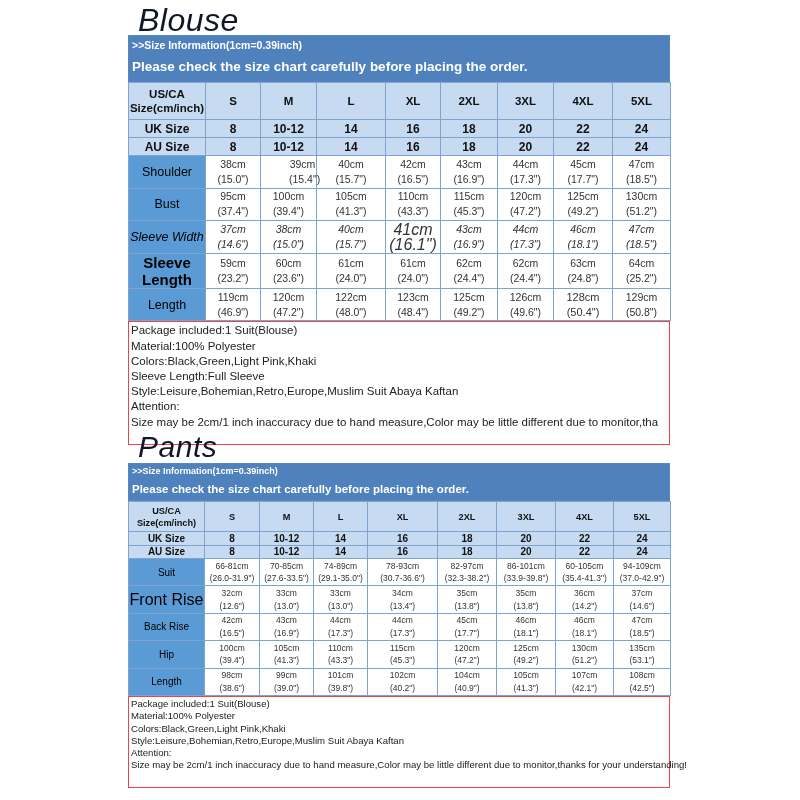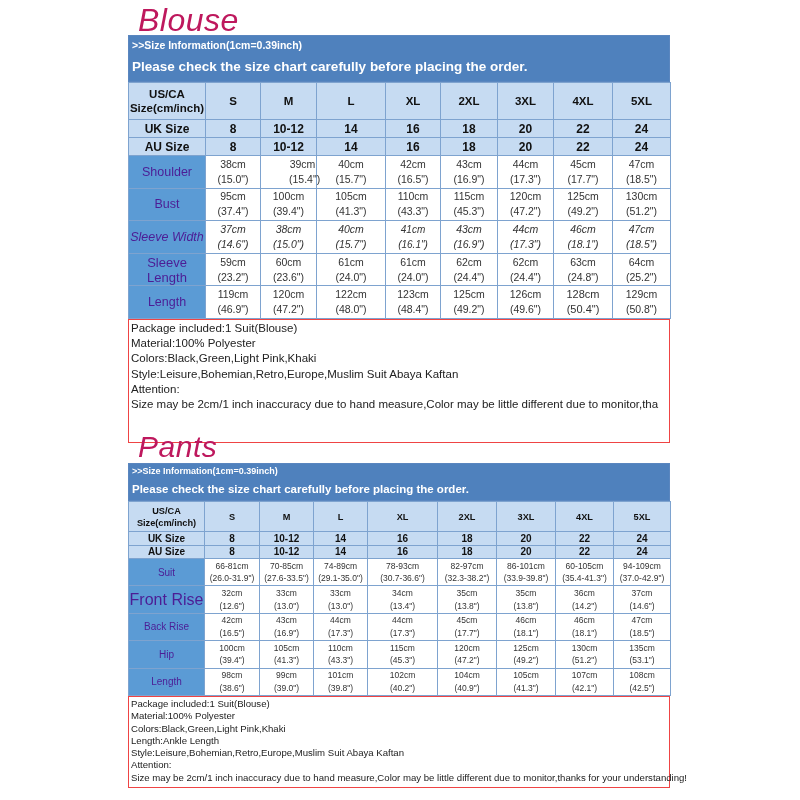--- a/index.html
+++ b/index.html
@@ -1,27 +1,27 @@
 <!DOCTYPE html>
 <html><head>
 <meta charset="utf-8">
 <style>
   html, body { margin:0; padding:0; background:#ffffff; }
   body { width:800px; height:800px; position:relative; overflow:hidden; font-family:"Liberation Sans", sans-serif; }
   .section { position:absolute; left:128px; width:542px; }
-  .title { position:absolute; font-family:"Liberation Sans", sans-serif; font-style:italic; font-weight:normal; color:#be185d; letter-spacing:0.5px; line-height:1; }
+  .title { position:absolute; font-family:"Liberation Sans", sans-serif; font-style:italic; font-weight:normal; color:#0f172a; letter-spacing:0.5px; line-height:1; }
   .header-bar { background:#4f81bd; color:#ffffff; font-weight:bold; border:1px solid #5a86bf; box-sizing:border-box; }
   .hb-line1 { padding-left:3px; }
   .hb-line2 { padding-left:3px; }
   table.sizes { border-collapse:collapse; width:542px; table-layout:fixed; }
   table.sizes td { border:1px solid #7ea3cf; text-align:center; padding:0; box-sizing:border-box; }
   .size-row td { background:#c6dbf2; color:#111; font-weight:bold; }
   .size-row td.lbl { background:#c6dbf2; }
   .meas-row td { background:#ffffff; color:#333; font-weight:normal; border-color:#a8c2e0; }
-  .meas-row td.lbl { background:#5b9bd5; color:#4c1d95; border-color:#7ea3cf;margin-top:48px; }
+  .meas-row td.lbl { background:#5b9bd5; color:#000000; border-color:#7ea3cf;margin-top:48px; }
   .cell-cm, .cell-in { display:block; }
   .notes { border:1px solid #ef4444; box-sizing:border-box; color:#222; background:#fff; }
   .notes div { white-space:nowrap; }
 </style>
 </head>
 <body>
 
 <div class="title" style="left:138px; top:4px; font-size:32px;">Blouse</div>
 
 <div class="section" style="top:35px;">
@@ -152,21 +152,21 @@
             <span class="cell-in">(14.6")</span>
           </td>
           <td style="font-size: 10.5px; line-height: 15px;">
             <span class="cell-cm">38cm</span>
             <span class="cell-in">(15.0")</span>
           </td>
           <td style="font-size: 10.5px; line-height: 15px;">
             <span class="cell-cm">40cm</span>
             <span class="cell-in">(15.7")</span>
           </td>
-          <td style="font-size: 10px; line-height: 15px;">
+          <td style="font-size: 16px; line-height: 15px;">
             <span class="cell-cm">41cm</span>
             <span class="cell-in">(16.1")</span>
           </td>
           <td style="font-size: 10.5px; line-height: 15px;">
             <span class="cell-cm">43cm</span>
             <span class="cell-in">(16.9")</span>
           </td>
           <td style="font-size: 10.5px; line-height: 15px;">
             <span class="cell-cm">44cm</span>
             <span class="cell-in">(17.3")</span>
@@ -174,21 +174,21 @@
           <td style="font-size: 10.5px; line-height: 15px;">
             <span class="cell-cm">46cm</span>
             <span class="cell-in">(18.1")</span>
           </td>
           <td style="font-size: 10.5px; line-height: 15px;">
             <span class="cell-cm">47cm</span>
             <span class="cell-in">(18.5")</span>
           </td>
         </tr>
         <tr class="meas-row" style="height: 32.6px;">
-          <td class="lbl" style="font-size: 13px;">Sleeve Length</td>
+          <td class="lbl" style="font-size: 15px; font-weight: bold;">Sleeve Length</td>
           <td style="font-size: 10.5px; line-height: 15px;">
             <span class="cell-cm">59cm</span>
             <span class="cell-in">(23.2")</span>
           </td>
           <td style="font-size: 10.5px; line-height: 15px;">
             <span class="cell-cm">60cm</span>
             <span class="cell-in">(23.6")</span>
           </td>
           <td style="font-size: 10.5px; line-height: 15px;">
             <span class="cell-cm">61cm</span>
@@ -249,20 +249,21 @@
             <span class="cell-cm">129cm</span>
             <span class="cell-in">(50.8")</span>
           </td>
         </tr>
       </tbody>
   </table>
   <div class="notes" id="blouse-notes" style="font-size:11.5px; line-height:15.2px; padding:1px 0 2px 2px; height:124px;">
       <div>Package included:1 Suit(Blouse)</div>
       <div>Material:100% Polyester</div>
       <div>Colors:Black,Green,Light Pink,Khaki</div>
+      <div>Sleeve Length:Full Sleeve</div>
       <div>Style:Leisure,Bohemian,Retro,Europe,Muslim Suit Abaya Kaftan</div>
       <div>Attention:</div>
       <div>Size may be 2cm/1 inch inaccuracy due to hand measure,Color may be little different due to monitor,tha</div>
     </div>
 </div>
 
 <div class="title" style="left:138px; top:432px; font-size:30px;">Pants</div>
 
 <div class="section" style="top:463px;">
   <div class="header-bar" style="height:38px;">
@@ -489,18 +490,17 @@
             <span class="cell-cm">108cm</span>
             <span class="cell-in">(42.5")</span>
           </td>
         </tr>
       </tbody>
   </table>
   <div class="notes" id="pants-notes" style="font-size:9.6px; line-height:12.3px; padding:1px 0 1px 2px; height:92px;">
       <div>Package included:1 Suit(Blouse)</div>
       <div>Material:100% Polyester</div>
       <div>Colors:Black,Green,Light Pink,Khaki</div>
-      <div>Length:Ankle Length</div>
       <div>Style:Leisure,Bohemian,Retro,Europe,Muslim Suit Abaya Kaftan</div>
       <div>Attention:</div>
       <div>Size may be 2cm/1 inch inaccuracy due to hand measure,Color may be little different due to monitor,thanks for your understanding!</div>
     </div>
 </div>
 
 </body></html>

